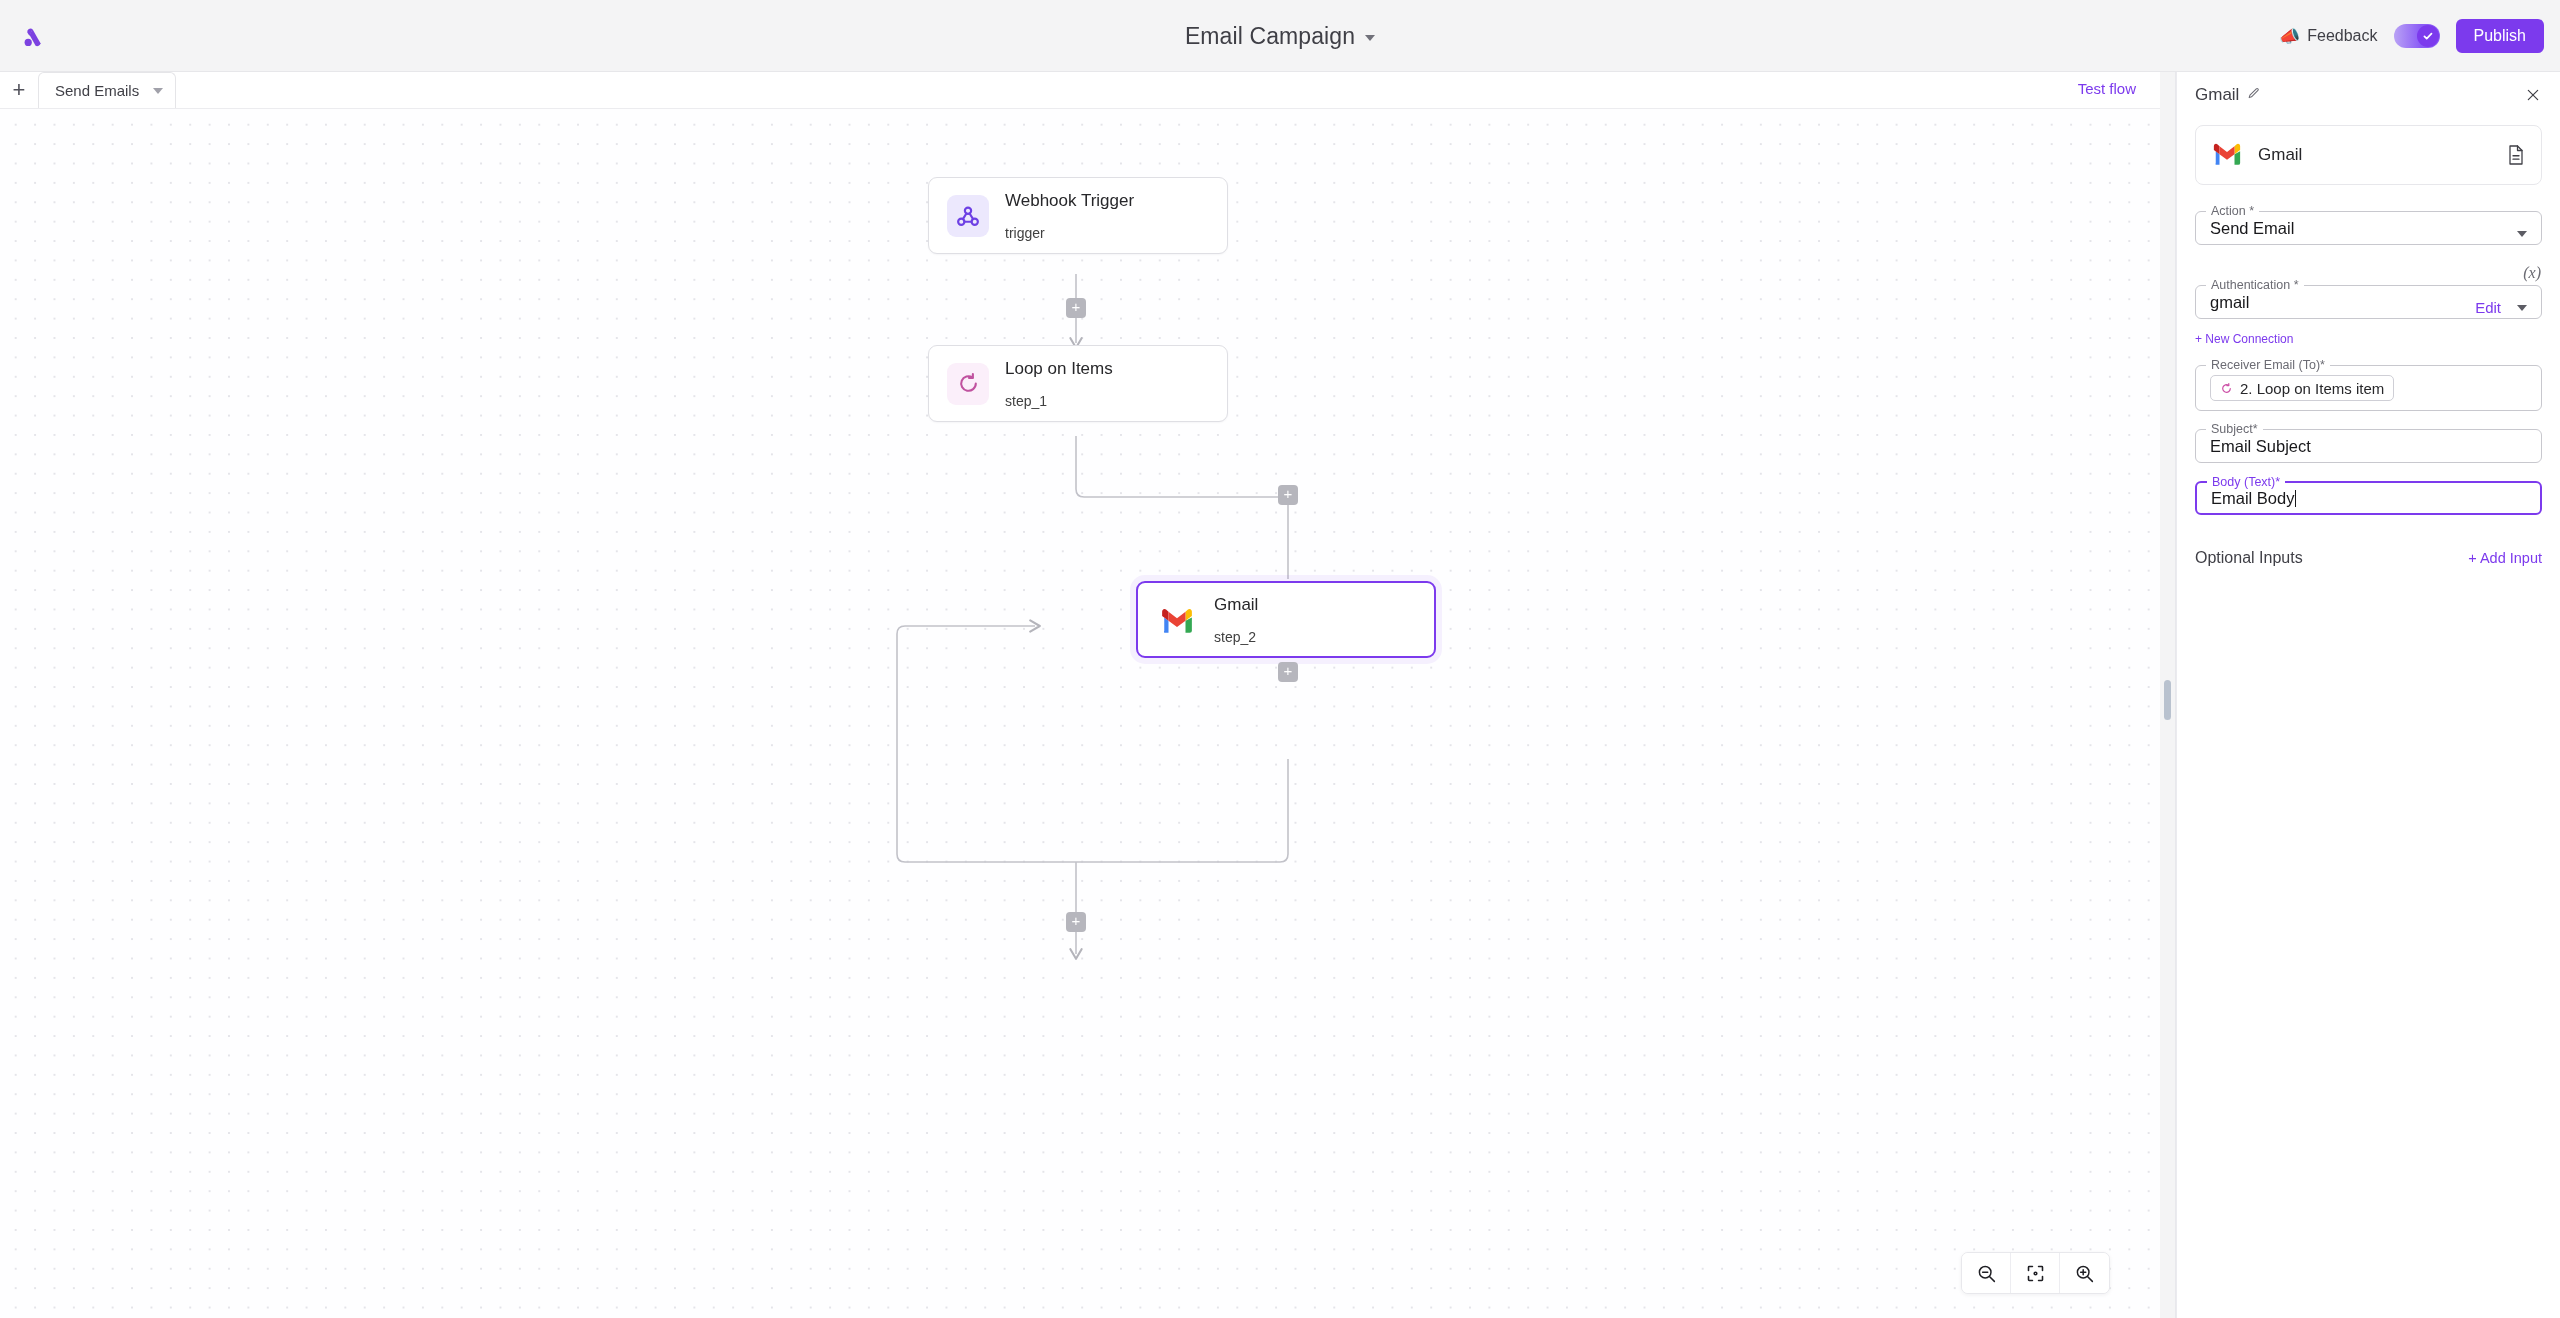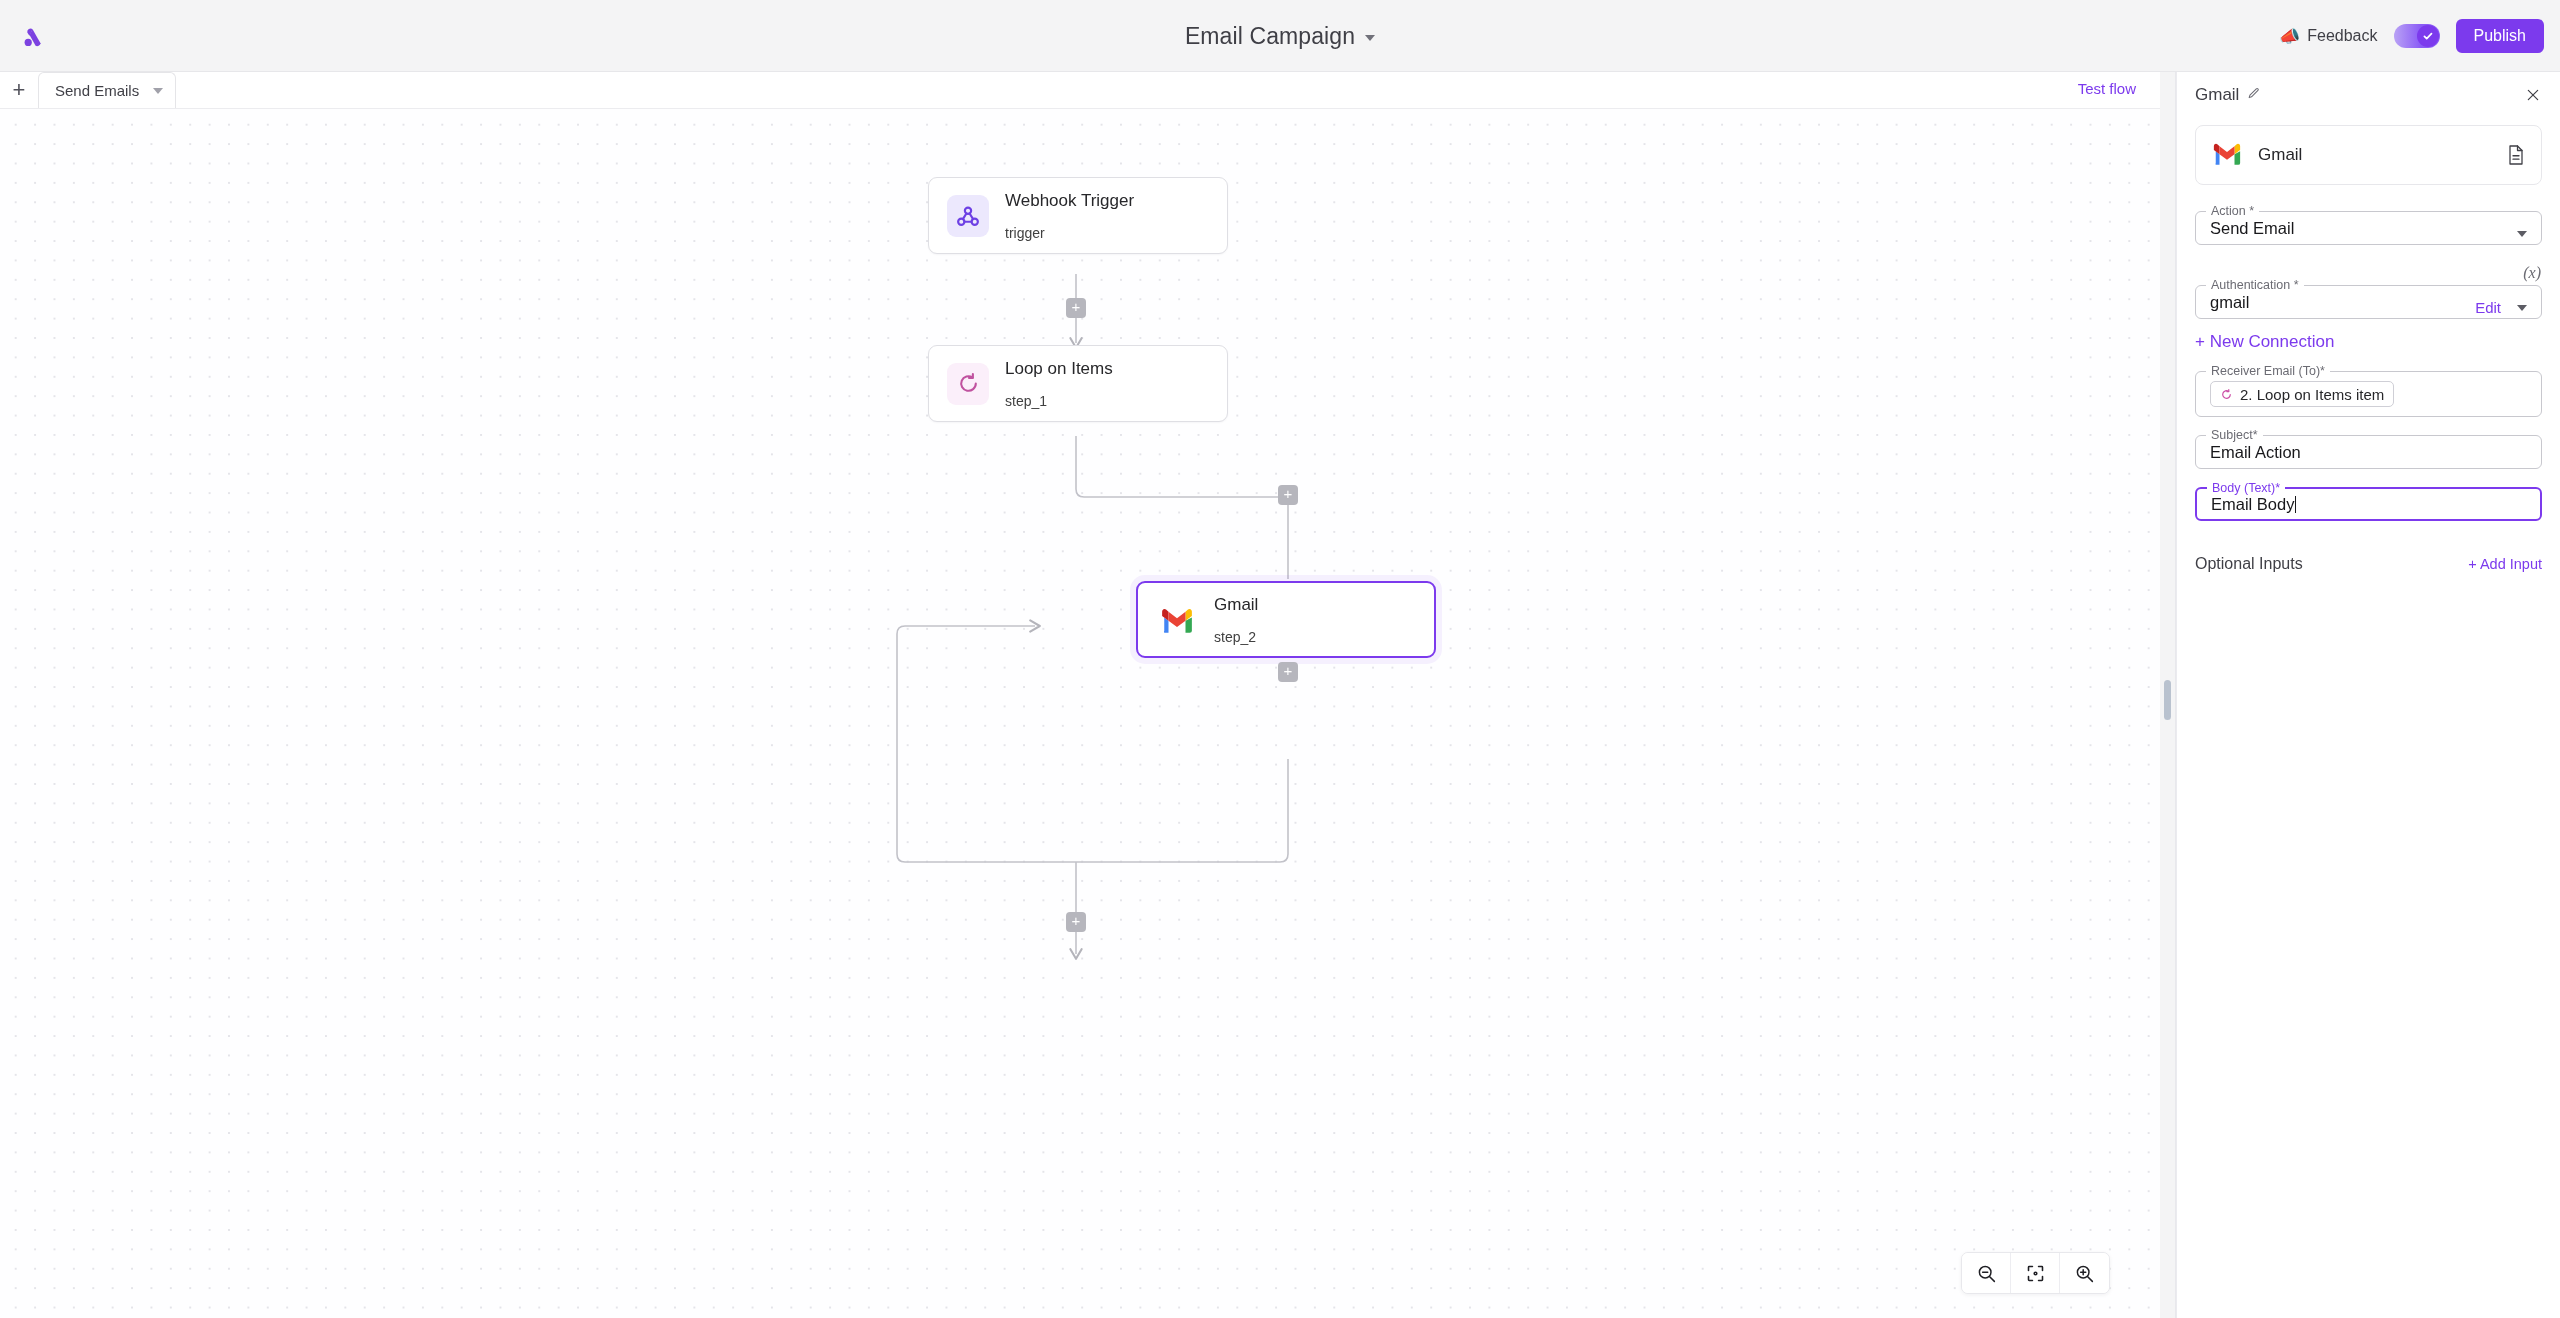--- a/index.html
+++ b/index.html
@@ -202,21 +202,21 @@
   .field .edit-link {
     position: absolute; right: 40px; top: 13px;
     font-size: 15px; color: #7c3aed; cursor: pointer;
   }
   .var-badge {
     position: absolute; right: 0px; top: -22px;
     font-size: 16px; color: #6b6b73; font-style: italic;
     font-family: "Liberation Serif", serif; cursor: pointer;
   }
   .new-conn {
-    margin-top: 13px; font-size: 17px; color: #7c3aed; cursor: pointer;
+    margin-top: 13px; font-size: 12px; color: #7c3aed; cursor: pointer;
   }
   .chip {
     display: inline-flex; align-items: center; gap: 7px;
     height: 26px; padding: 0 9px; border: 1px solid #cfcfd6;
     border-radius: 5px; background: #fff; font-size: 15px; color: #27272a;
     cursor: pointer;
   }
   .opt-row {
     margin-top: 34px; display: flex; align-items: center;
     justify-content: space-between;
@@ -441,21 +441,21 @@
         <svg width="13" height="13" viewBox="0 0 24 24" fill="none" stroke="#cc4fa6" stroke-width="2.2" stroke-linecap="round" stroke-linejoin="round">
           <path d="M19 12 a7 7 0 1 1 -3.1 -5.8"></path>
           <path d="M16.2 2.9 L16.2 6.6 L12.5 6.6"></path>
         </svg>
         <span>2. Loop on Items item</span>
       </span>
     </div>
 
     <div class="field" style="margin-top:18px;">
       <span class="legend">Subject*</span>
-      <span class="value">Email Action</span>
+      <span class="value">Email Subject</span>
     </div>
 
     <div class="field focused" style="margin-top:18px;">
       <span class="legend">Body (Text)*</span>
       <span class="value caret">Email Body</span>
     </div>
 
     <div class="opt-row">
       <span class="opt-label">Optional Inputs</span>
       <span class="add-input">+ Add Input</span>

